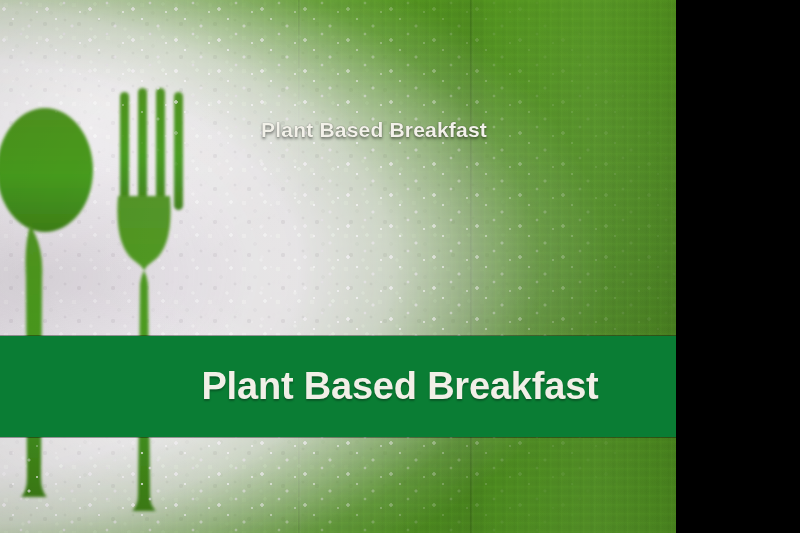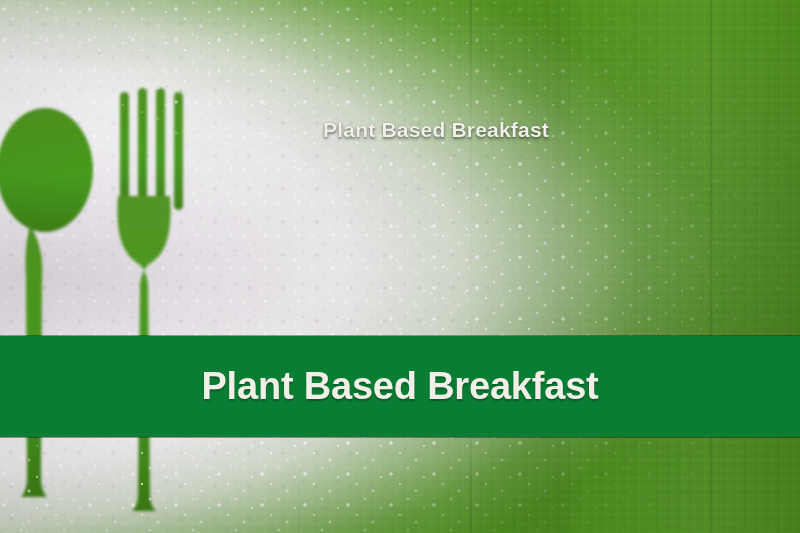--- a/index.html
+++ b/index.html
@@ -7,21 +7,21 @@
     margin: 0;
     padding: 0;
     background: #000;
   }
   body {
     font-family: "Liberation Sans", sans-serif;
   }
 
   #poster {
     position: relative;
-    width: 800px;
+    width: 676px;
     height: 533px;
     overflow: hidden;
     background: #4d8c1f;
   }
 
   
   .bg-base {
     position: absolute;
     inset: 0;
     background:

